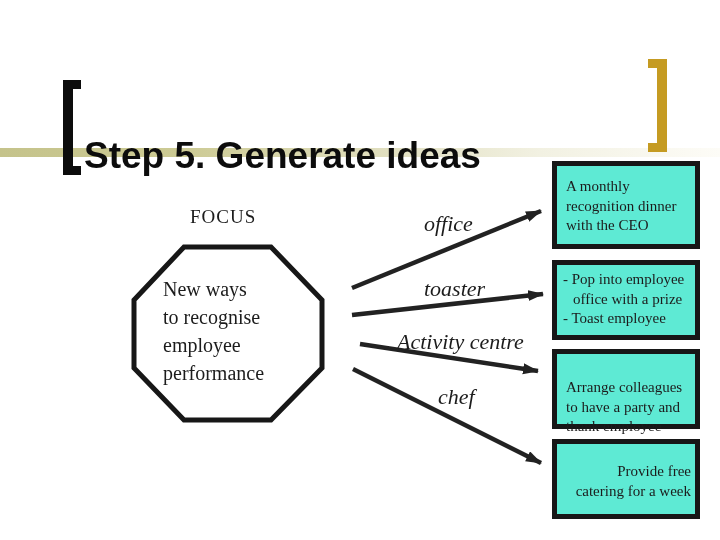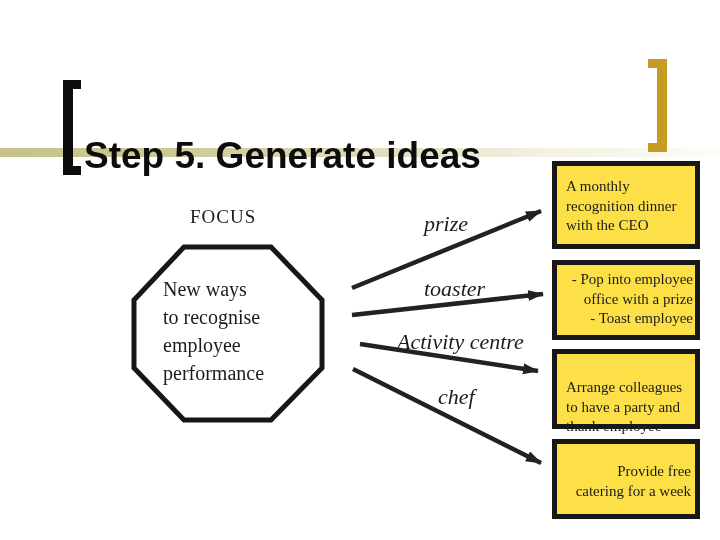--- a/index.html
+++ b/index.html
@@ -45,28 +45,28 @@
   .octagon-text span{display:block;}
   .idea-label{
     position:absolute;font-style:italic;font-size:22px;line-height:1;
     white-space:nowrap;z-index:2;
   }
   .idea-eating{left:424px;top:172px;}
   .idea-toaster{left:424px;top:237px;}
   .idea-activity{left:397px;top:290px;}
   .idea-chef{left:438px;top:345px;}
   .result-box{
-    position:absolute;left:552px;width:148px;background:#fde047;
+    position:absolute;left:552px;width:148px;background:#5eead4;
     border:5px solid #171717;font-size:15px;line-height:19.5px;z-index:2;
   }
   .box-1{top:120px;height:88px;padding:11px 5px 0 9px;}
   .box-2{top:219px;height:80px;padding:5px 2px 0 6px;}
   .box-3{top:308px;height:80px;padding:24px 4px 0 9px;}
   .box-4{top:398px;height:80px;padding:18px 4px 0 11px;text-align:right;}
-  .hang{padding-left:10px;text-indent:-10px;text-align:right;}
+  .hang{padding-left:10px;text-indent:-10px;}
 </style>
 </head>
 <body>
 
 <div class="slide">
 
   <div class="bracket-left"></div>
   <div class="bracket-right"></div>
   <div class="title-rule"></div>
 
@@ -87,21 +87,21 @@
     <line x1="353" y1="328" x2="541" y2="422" stroke="#222222" stroke-width="4.5" marker-end="url(#ah)"></line>
   </svg>
 
   <div class="octagon-text">
     <span>New ways</span>
     <span>to recognise</span>
     <span>employee</span>
     <span>performance</span>
   </div>
 
-  <div class="idea-label idea-eating">prize</div>
+  <div class="idea-label idea-eating">office</div>
   <div class="idea-label idea-toaster">toaster</div>
   <div class="idea-label idea-activity">Activity centre</div>
   <div class="idea-label idea-chef">chef</div>
 
   <div class="result-box box-1">
     <div>A monthly recognition dinner with the CEO</div>
   </div>
 
   <div class="result-box box-2">
     <div class="hang">- Pop into employee office with a prize</div>

